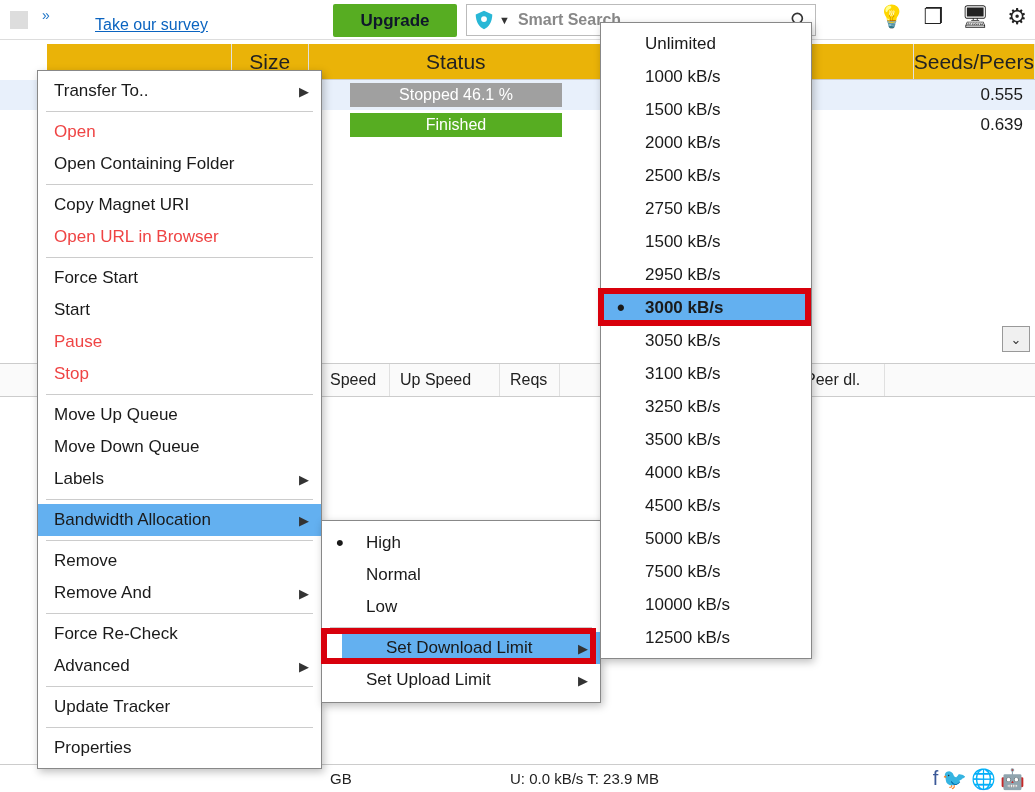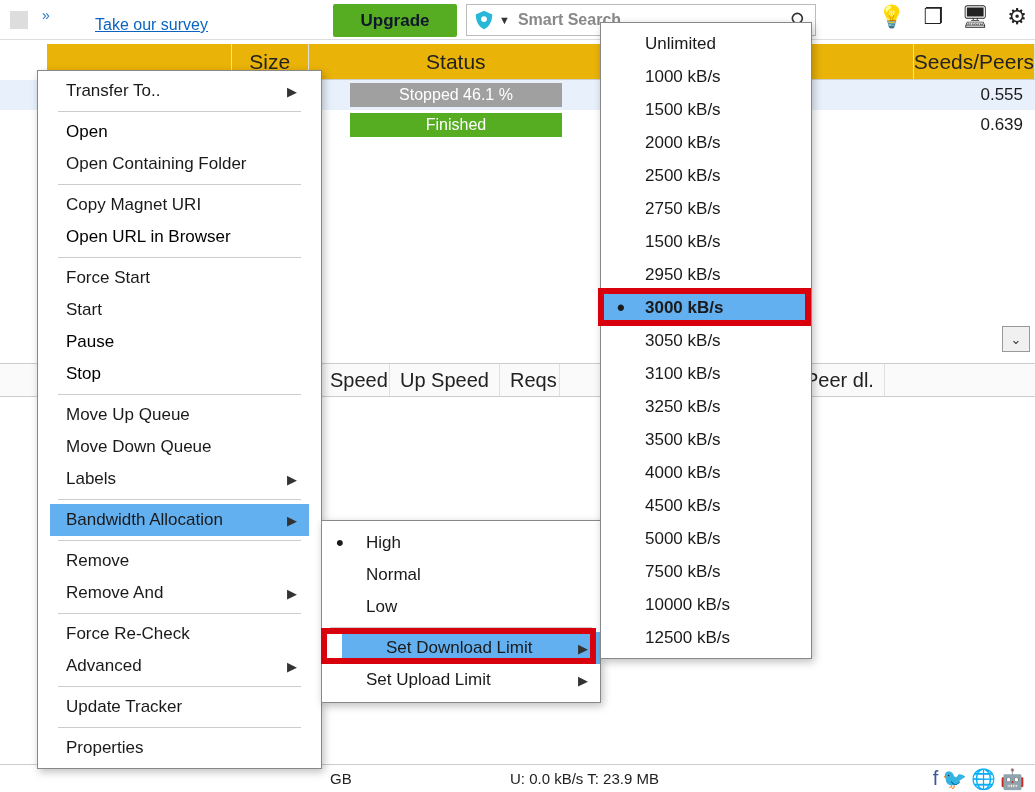--- a/index.html
+++ b/index.html
@@ -32,42 +32,42 @@
   
   .rows { position:absolute; left:0; top:80px; right:0; }
   .row { height:30px; display:flex; align-items:center; }
   .row1 { background:#e8f0fb; }
   .status-bar { width:212px; height:24px; color:#fff; font-size:16px; display:flex; align-items:center; justify-content:center; }
   .sb-stopped { background:#a0a0a0; }
   .sb-finished { background:#57ad22; }
   .seedcell { position:absolute; right:12px; }
 
   
-  .midheaders { position:absolute; left:0; top:363px; right:0; height:34px; background:#fafafa; border-top:1px solid #ccc; border-bottom:1px solid #ccc; display:flex; font-size:20px; color:#222; }
+  .midheaders { position:absolute; left:0; top:363px; right:0; height:34px; background:#fafafa; border-top:1px solid #ccc; border-bottom:1px solid #ccc; display:flex; font-size:16px; color:#222; }
   .midheaders > div { display:flex; align-items:center; border-right:1px solid #e0e0e0; padding:0 10px; }
   .mh-speed { width:70px; margin-left:320px; }
   .mh-up { width:110px; }
   .mh-reqs { width:60px; }
   .mh-peer { margin-left:235px; width:90px; }
 
   
   .expandbox { position:absolute; right:5px; top:326px; width:28px; height:26px; border:1px solid #999; background:#f0f0f0; display:flex; align-items:center; justify-content:center; font-size:13px; color:#333; }
 
   
   .statusbar { position:absolute; left:0; bottom:0; right:0; height:28px; border-top:1px solid #ccc; display:flex; align-items:center; font-size:15px; color:#222; }
   .sb-text1 { position:absolute; left:330px; }
   .sb-text2 { position:absolute; left:510px; }
   .sb-social { position:absolute; right:10px; display:flex; gap:4px; align-items:center; }
   .sb-social span { font-size:20px; }
 
   
-  .menu { position:absolute; background:#fff; border:1px solid #888; box-shadow:2px 3px 8px rgba(0,0,0,.25); padding:4px 12px; }
+  .menu { position:absolute; background:#fff; border:1px solid #888; box-shadow:2px 3px 8px rgba(0,0,0,.25); padding:4px 0; }
   .menu1 { left:37px; top:70px; width:285px; }
   .menu-item { height:32px; display:flex; align-items:center; padding:0 16px; font-size:17px; color:#1a1a1a; position:relative; white-space:nowrap; }
-  .menu-item.disabled { color:#000000; }
+  .menu-item.disabled { color:#ef4444; }
   .menu-item .arrow { position:absolute; right:12px; font-size:13px; color:#333; }
   .menu-sep { height:1px; background:#ccc; margin:4px 8px; }
   .menu-item.highlight { background:#63b0f0; }
 
   
   .menu2 { left:321px; top:520px; width:280px; padding:6px 0; }
   .menu2 .bullet { position:absolute; left:14px; font-size:22px; line-height:0; }
   .menu2 .menu-item { padding-left:44px; }
   .menu2 .highlight { background:#63b0f0;margin-left:20px; }
 

